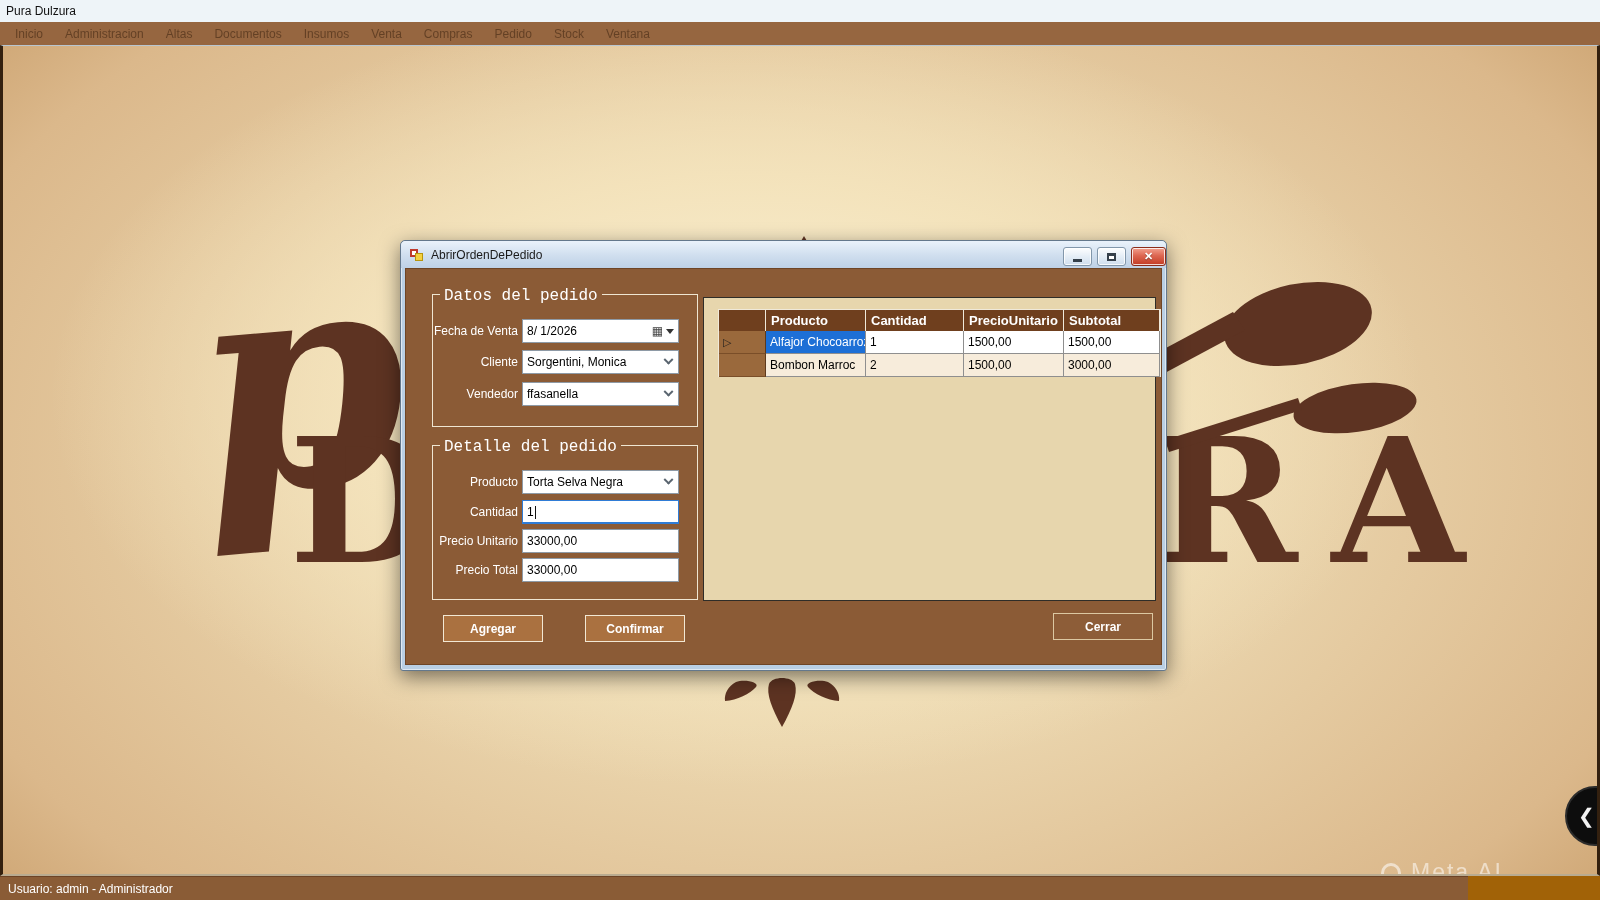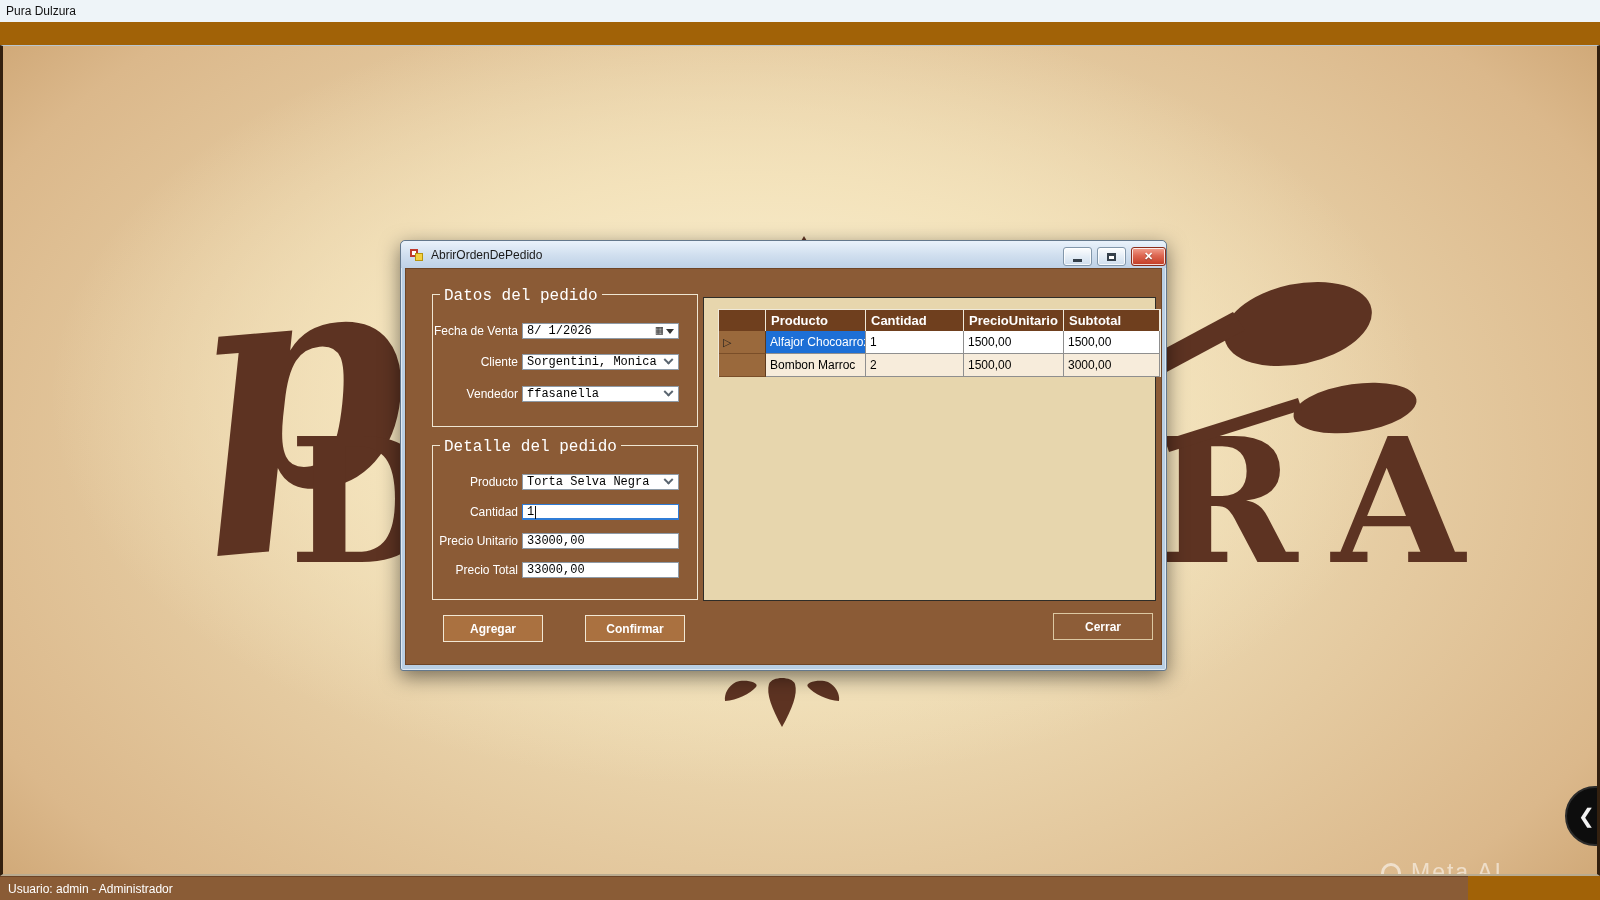--- a/index.html
+++ b/index.html
@@ -55,22 +55,22 @@
   .glyph-max { width:9px; height:8px; border:2px solid #35404b; border-top-width:3px; background:#fff; }
   .glyph-x { color:#fff; font-size:11px; font-weight:bold; text-shadow:0 1px 1px rgba(0,0,0,0.4); }
   .dlg-client { position:absolute; left:4px; right:4px; top:27px; bottom:5px; background:#8b5b36; border:1px solid #6e4526; }
 
   
   .groupbox { position:absolute; border:1px solid #efe6d2; }
   .gb-title { position:absolute; top:-8px; left:7px; background:#8b5b36; padding:0 4px;
     color:#fff; font-size:16px; white-space:nowrap;font-family:Liberation Mono, monospace; }
   .field { position:absolute; left:0; right:8px; height:20px; display:flex; align-items:center; }
   .field .flabel { width:85px; text-align:right; margin-right:4px; color:#fff; font-size:12px; white-space:nowrap; }
-  .ctrl { width:157px; height:16px; background:#fff; border:1px solid #8e9aa6; font-size:12px; color:#000;
-    display:flex; align-items:center; padding:0 4px; white-space:nowrap; overflow:hidden;font-family:Liberation Mono, monospace; }
+  .ctrl { width:157px; height:24px; background:#fff; border:1px solid #8e9aa6; font-size:12px; color:#000;
+    display:flex; align-items:center; padding:0 4px; white-space:nowrap; overflow:hidden; }
   .ctrl .val { flex:1; overflow:hidden; }
   .chev { width:7px; height:7px; border-right:2px solid #5a6570; border-bottom:2px solid #5a6570;
     transform:rotate(45deg) translate(-2px,-2px); margin-right:2px; flex:none; }
   .cal-ic { font-size:12px; color:#444; margin-right:3px; flex:none; line-height:1; }
   .dd-ic { width:0; height:0; border-left:4px solid transparent; border-right:4px solid transparent;
     border-top:5px solid #333; flex:none; }
   .ctrl.focus { border-color:#2f7cd6; box-shadow:inset 0 -1px 0 #2f7cd6; }
   .caret { width:1px; height:13px; background:#111; display:inline-block; margin-left:1px; }
 
   
@@ -97,20 +97,32 @@
 </style>
 </head>
 <body>
 
 <div class="screen">
 
   <div class="app-titlebar">
     <span>Pura Dulzura</span>
   </div>
 
+  <div class="menubar">
+    <span class="mi">Inicio</span>
+    <span class="mi">Administracion</span>
+    <span class="mi">Altas</span>
+    <span class="mi">Documentos</span>
+    <span class="mi">Insumos</span>
+    <span class="mi">Venta</span>
+    <span class="mi">Compras</span>
+    <span class="mi">Pedido</span>
+    <span class="mi">Stock</span>
+    <span class="mi">Ventana</span>
+  </div>
 
   <div class="client">
 
     <svg class="logo-art" width="1594" height="828" viewBox="0 0 1594 828">
       <g fill="#5d3322">
 
         <text x="200" y="424" font-family="DejaVu Serif, serif" font-style="italic" font-weight="bold" font-size="300" transform="rotate(-5 480 420)">pura</text>
 
         <text x="286" y="516" font-family="DejaVu Serif, serif" font-weight="bold" font-size="172" letter-spacing="34">DULZURA</text>
 

